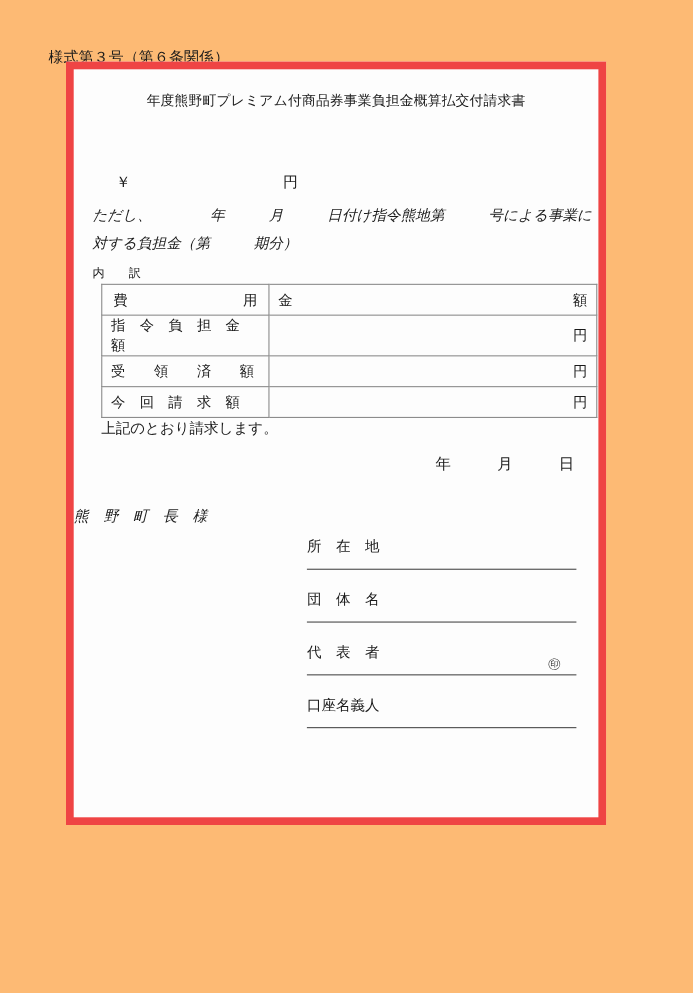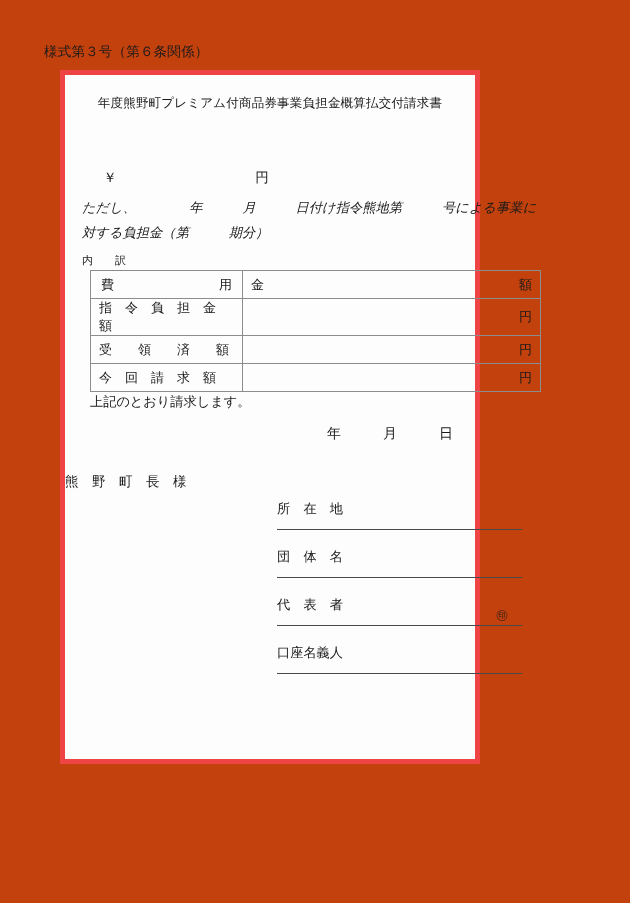--- a/index.html
+++ b/index.html
@@ -12,39 +12,39 @@
     height: 903px;
     position: relative;
     font-family: "Liberation Serif", "DejaVu Serif", serif;
     color: #1a1a1a;
     -webkit-font-smoothing: antialiased;
   }
   .page {
     position: absolute;
     left: 0; top: 0;
     width: 630px; height: 903px;
-    background: #c2410c;
+    background: #fdba74;
   }
   
   .form-number {
     position: absolute;
     left: 44px;
     top: 43px;
     font-size: 13.5px;
     letter-spacing: 0.2px;
     white-space: pre;
   }
   
   .doc-box {
     position: absolute;
     left: 60px;
-    top: 70px;
-    width: 420px;
+    top: 56px;
+    width: 491px;
     height: 694px;
-    border: 5px solid #ef4444;
+    border: 7px solid #ef4444;
     box-sizing: border-box;
     background: #fdfdfd;
   }
   .doc-title {
     position: absolute;
     left: 0;
     top: 20px;
     width: 100%;
     text-align: center;
     font-size: 12.5px;
@@ -136,20 +136,21 @@
     font-size: 14px;
     white-space: pre;
   }
   
   .addressee {
     position: absolute;
     left: 0px;
     top: 398px;
     font-size: 13.5px;
     white-space: pre;
+    font-style: italic;
   }
   
   .sig-block {
     position: absolute;
     left: 212px;
     top: 425px;
     width: 245px;
   }
   .sig-field {
     position: relative;

